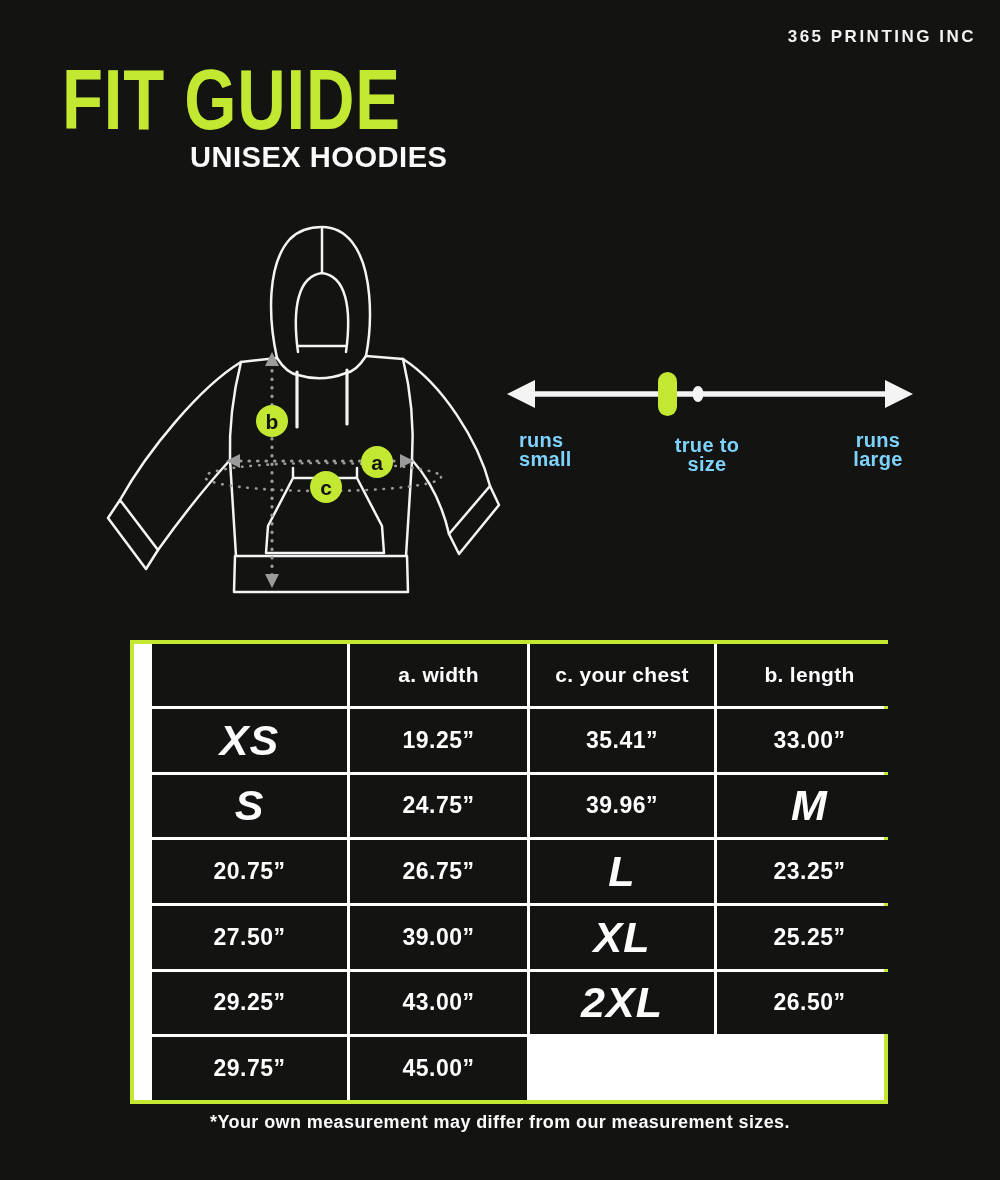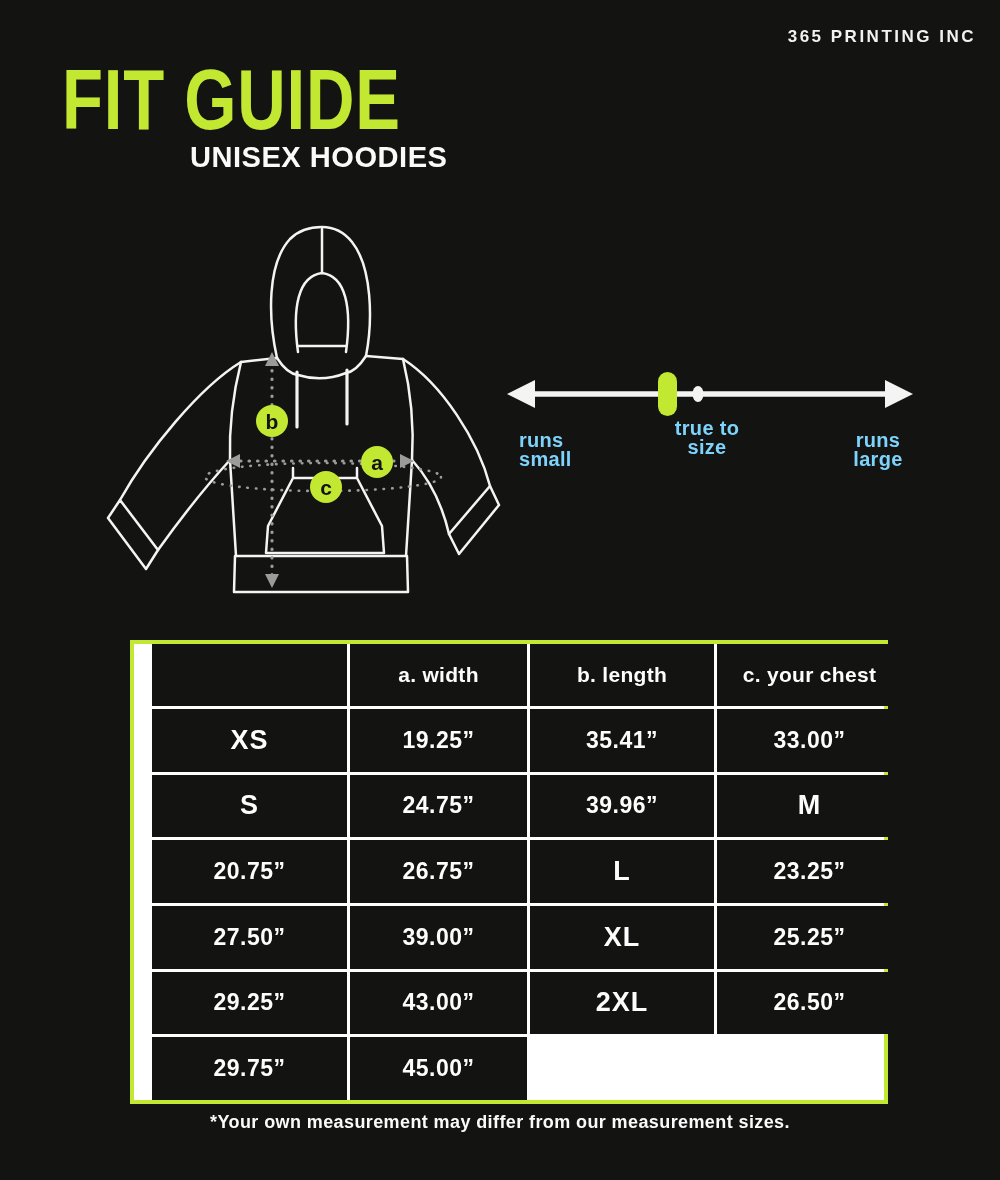--- a/index.html
+++ b/index.html
@@ -26,35 +26,35 @@
     font-size:30px;font-weight:700;letter-spacing:0.5px;color:#fafafa;
     white-space:nowrap;transform:scaleX(0.97);transform-origin:left top;
   }
   .hoodie-figure{position:absolute;left:90px;top:222px;width:420px;height:380px;}
   .fit-scale-svg{position:absolute;left:505px;top:368px;width:410px;height:52px;}
   .scale-label{
     position:absolute;font-size:20px;font-weight:700;line-height:19px;
     color:#7dd3fc;letter-spacing:0.3px;
   }
   .scale-label.left{left:519px;top:431px;text-align:left;}
-  .scale-label.center{left:632px;top:419px;width:150px;text-align:center;}
+  .scale-label.center{left:632px;top:436px;width:150px;text-align:center;}
   .scale-label.right{left:803px;top:431px;width:150px;text-align:center;}
 
   .size-table{
     position:absolute;left:130px;top:640px;width:758px;height:464px;
     box-sizing:border-box;border:4px solid #c2e832;background:#ffffff;
     display:grid;grid-template-columns:195px 177px 184px 185px;
     grid-template-rows:62px repeat(6,1fr);gap:3px;padding-left:18px;
   }
   .cell{
     background:#131312;display:flex;align-items:center;justify-content:center;
     color:#fdfdfd;font-weight:700;
   }
   .cell.th{font-size:21px;letter-spacing:0.3px;}
-  .cell.size-cell{font-size:27px;letter-spacing:1px;}
+  .cell.size-cell{font-size:43px;letter-spacing:1px;font-style:italic;}
   .cell.val-cell{font-size:23px;letter-spacing:0.5px;}
 
   .footnote{
     position:absolute;left:0;top:1112px;width:1000px;text-align:center;
     font-size:18px;font-weight:700;letter-spacing:0.4px;color:#fafafa;
   }
 </style>
 </head>
 <body>
 
@@ -137,22 +137,22 @@
     <div>size</div>
   </div>
   <div class="scale-label right">
     <div>runs</div>
     <div>large</div>
   </div>
 
   <div class="size-table">
       <div class="cell th"></div>
       <div class="cell th">a. width</div>
+      <div class="cell th">c. your chest</div>
       <div class="cell th">b. length</div>
-      <div class="cell th">c. your chest</div>
       <div class="cell size-cell">XS</div>
       <div class="cell val-cell">19.25”</div>
       <div class="cell val-cell">35.41”</div>
       <div class="cell val-cell">33.00”</div>
       <div class="cell size-cell">S</div>
       <div class="cell val-cell">24.75”</div>
       <div class="cell val-cell">39.96”</div>
       <div class="cell size-cell">M</div>
       <div class="cell val-cell">20.75”</div>
       <div class="cell val-cell">26.75”</div>

